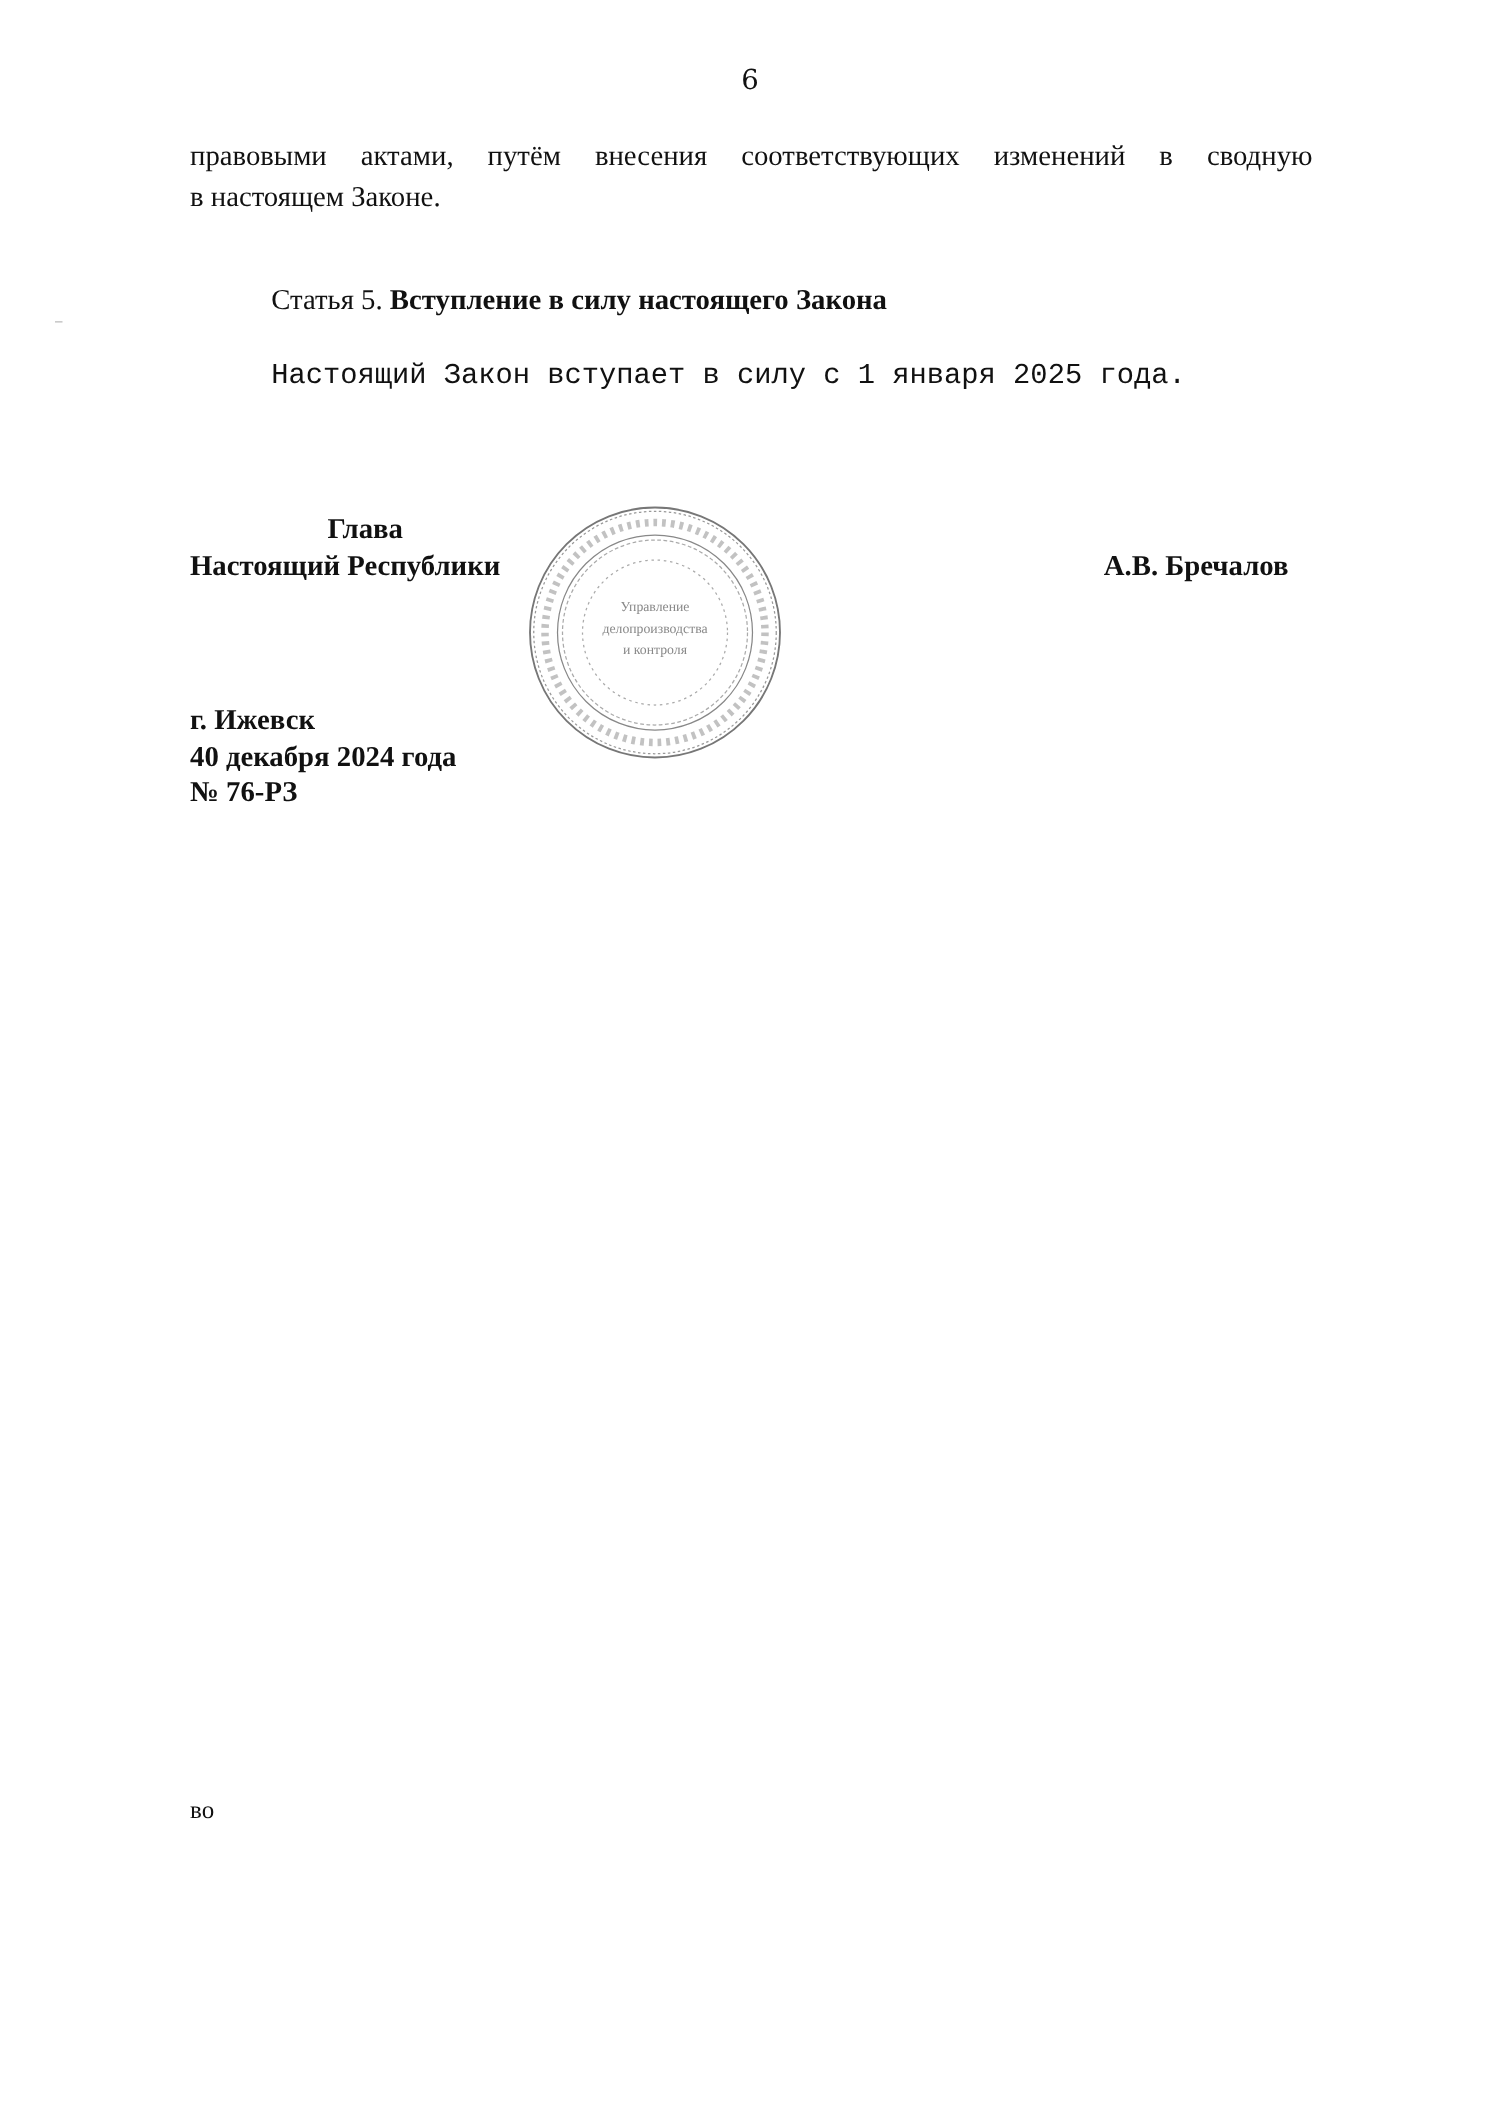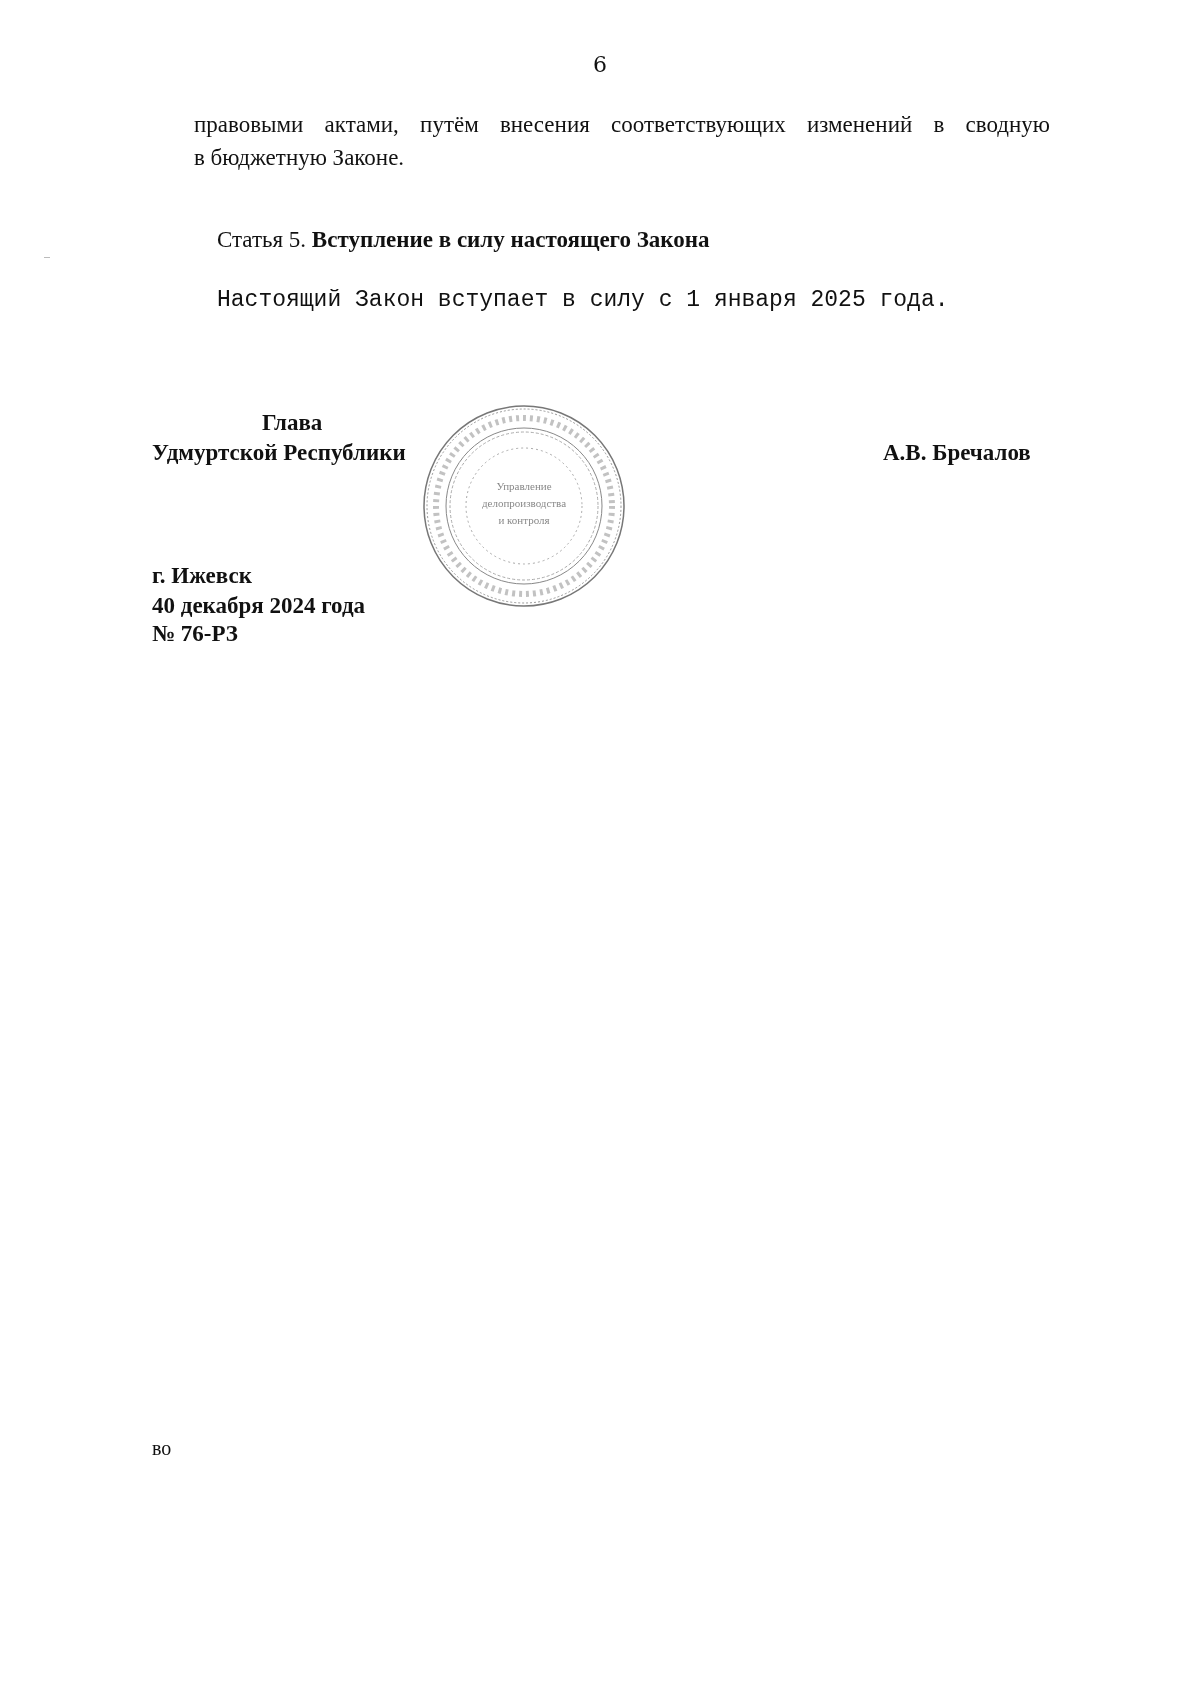--- a/index.html
+++ b/index.html
@@ -1,21 +1,21 @@
 <!DOCTYPE html>
 <html><head>
 <meta charset="utf-8">
 <style>
   html, body { margin:0; padding:0; background:#ffffff; }
   body { width:1200px; height:1686px; position:relative; overflow:hidden;
          font-family:"DejaVu Serif","Liberation Serif",serif; color:#111; }
   .pg { position:absolute; left:0; top:52px; width:1200px; text-align:center; font-size:22px; }
   .para { position:absolute; left:152px; width:898px; font-size:23px; line-height:33px; text-align:justify; font-family:"Liberation Serif",serif; }
   .p1 { top:108px; }
-  .p1 .ln { display:block; text-align:justify; text-align-last:justify;margin-left:42px; }
+  .p1 .ln { display:block; text-align:justify; text-align-last:justify; }
   .p1 .ln.last { text-align-last:left; }
   .art { position:absolute; left:217px; top:227px; font-size:23px; font-family:"Liberation Serif",serif; }
   .art b { font-weight:bold; }
   .body2 { position:absolute; left:217px; top:287px; font-size:23px; font-family:Liberation Mono, monospace; }
   .sig-title { position:absolute; font-weight:bold; font-size:23px; font-family:"Liberation Serif",serif; }
   .t1 { left:262px; top:410px; }
   .t2 { left:152px; top:440px; }
   .sig-name { position:absolute; left:883px; top:440px; font-weight:bold; font-size:23px; font-family:"Liberation Serif",serif; }
   .place { position:absolute; left:152px; font-size:23px; font-family:"Liberation Serif",serif;font-weight:bold; }
   .pl1 { top:563px; } .pl2 { top:593px; } .pl3 { top:621px; }
@@ -26,32 +26,32 @@
 </style>
 </head>
 <body>
 
 <div class="tick"></div>
 
 <div class="pg">6</div>
 
 <div class="para p1">
   <span class="ln">правовыми актами, путём внесения соответствующих изменений в сводную</span>
-  <span class="ln last">в бюджетную Законе.</span>
+  <span class="ln last">в настоящем Законе.</span>
 </div>
 
 <div class="art">
   <span>Статья 5.</span>
   <b>Вступление в силу настоящего Закона</b>
 </div>
 
 <div class="body2">Настоящий Закон вступает в силу с 1 января 2025 года.</div>
 
 <div class="sig-title t1">Глава</div>
-<div class="sig-title t2">Удмуртской Республики</div>
+<div class="sig-title t2">Настоящий Республики</div>
 <div class="sig-name">А.В. Бречалов</div>
 
 <svg class="stamp" viewBox="0 0 208 208">
   <circle cx="104" cy="104" r="100" fill="none" stroke="#777" stroke-width="1.5"></circle>
   <circle cx="104" cy="104" r="97" fill="none" stroke="#999" stroke-width="1" stroke-dasharray="2 2"></circle>
   <circle cx="104" cy="104" r="78" fill="none" stroke="#888" stroke-width="1"></circle>
   <circle cx="104" cy="104" r="74" fill="none" stroke="#aaa" stroke-width="1" stroke-dasharray="3 2"></circle>
   <circle cx="104" cy="104" r="58" fill="none" stroke="#aaa" stroke-width="1" stroke-dasharray="2 3"></circle>
   <circle cx="104" cy="104" r="88" fill="none" stroke="#999" stroke-width="6" stroke-dasharray="3 4" opacity="0.6"></circle>
 </svg>

